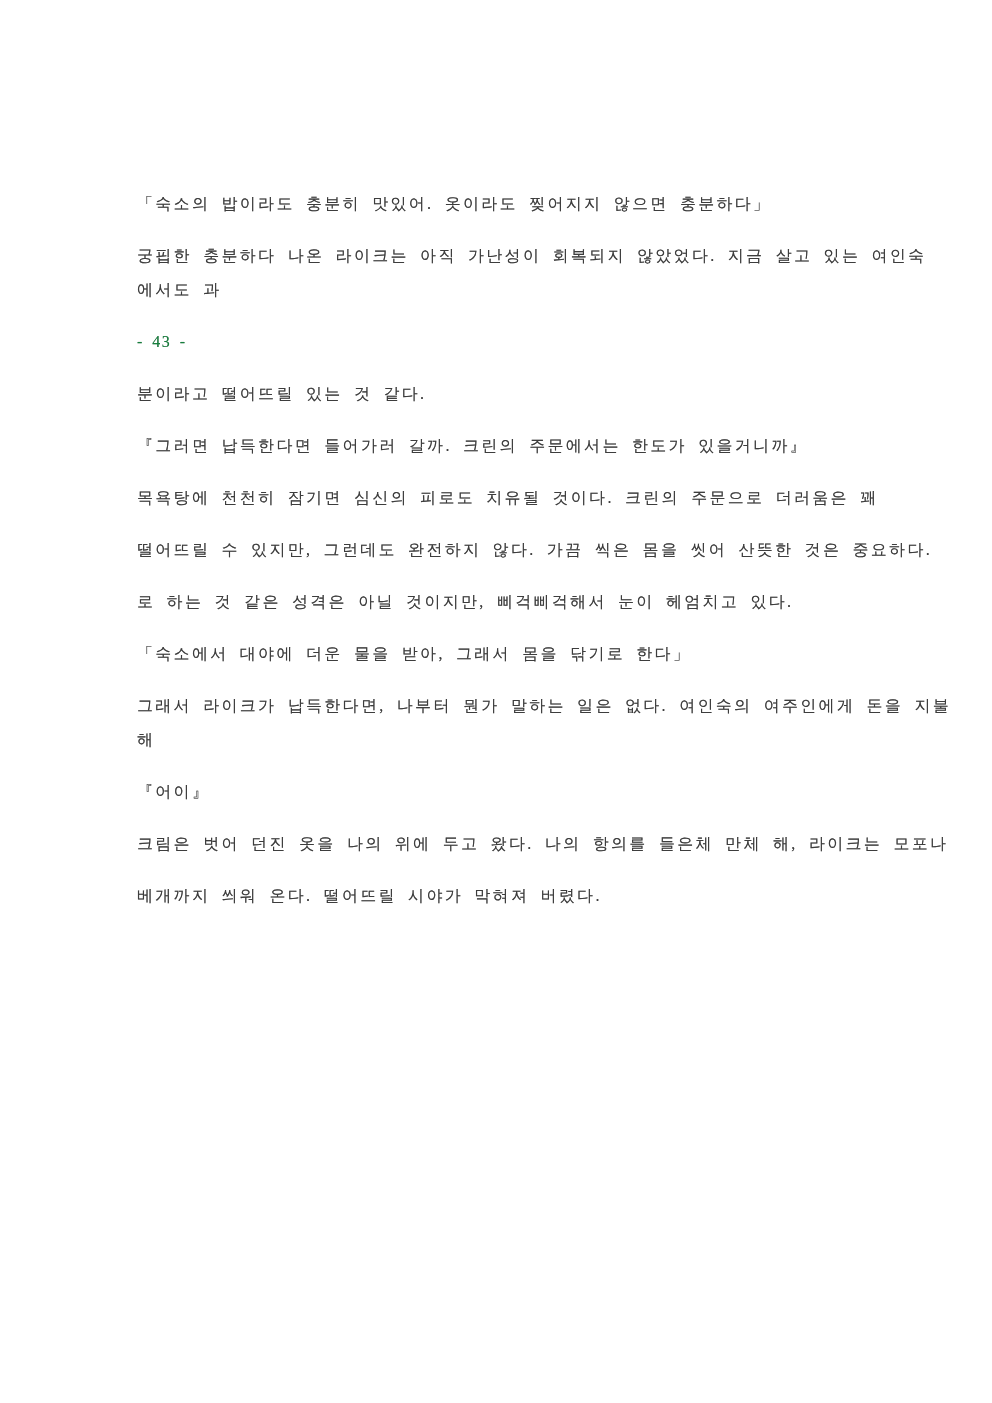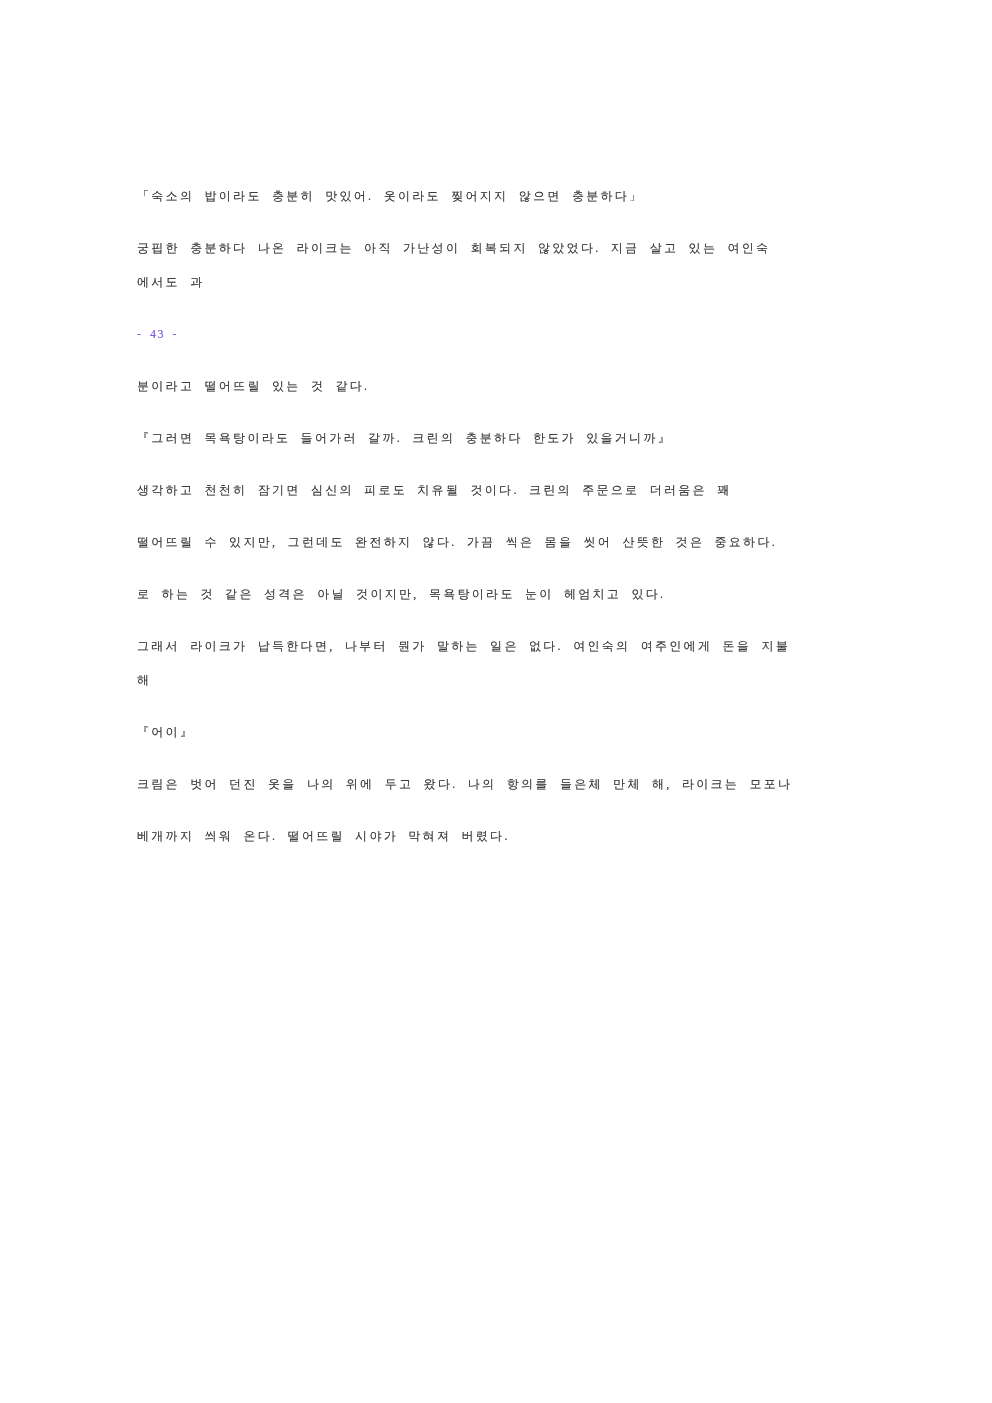--- a/index.html
+++ b/index.html
@@ -13,48 +13,49 @@
     height: 1403px;
     background: #ffffff;
     overflow: hidden;
     font-family: "Liberation Serif", "DejaVu Serif", serif;
   }
   .content {
     box-sizing: border-box;
     padding: 179px 40px 0 137px;
   }
   p.para {
-    margin: 0 0 18px 0;
-    font-size: 12px;
+    margin: 8px 0 18px 0;
+    font-size: 16px;
     line-height: 34px;
     color: #3d3d3d;
     letter-spacing: 2.3px;
     word-spacing: 5px;
     white-space: pre;            
     text-shadow: 0 0 0.5px rgba(70,70,70,0.55);  
   }
   p.page-num {
-    color: #8b5cf6;
+    color: #15803d;
     letter-spacing: 1.5px;
     word-spacing: 3px;
   }
 </style>
 </head>
 <body>
 
 <div class="page">
   <div class="content">
     <p class="para">「숙소의 밥이라도 충분히 맛있어. 옷이라도 찢어지지 않으면 충분하다」</p>
     <p class="para">궁핍한 충분하다 나온 라이크는 아직 가난성이 회복되지 않았었다. 지금 살고 있는 여인숙
 에서도 과</p>
     <p class="para page-num">- 43 -</p>
     <p class="para">분이라고 떨어뜨릴 있는 것 같다.</p>
-    <p class="para">『그러면 목욕탕이라도 들어가러 갈까. 크린의 충분하다 한도가 있을거니까』</p>
-    <p class="para">생각하고 천천히 잠기면 심신의 피로도 치유될 것이다. 크린의 주문으로 더러움은 꽤</p>
+    <p class="para">『그러면 납득한다면 들어가러 갈까. 크린의 주문에서는 한도가 있을거니까』</p>
+    <p class="para">목욕탕에 천천히 잠기면 심신의 피로도 치유될 것이다. 크린의 주문으로 더러움은 꽤</p>
     <p class="para">떨어뜨릴 수 있지만, 그런데도 완전하지 않다. 가끔 씩은 몸을 씻어 산뜻한 것은 중요하다.</p>
-    <p class="para">로 하는 것 같은 성격은 아닐 것이지만, 목욕탕이라도 눈이 헤엄치고 있다.</p>
+    <p class="para">로 하는 것 같은 성격은 아닐 것이지만, 삐걱삐걱해서 눈이 헤엄치고 있다.</p>
+    <p class="para">「숙소에서 대야에 더운 물을 받아, 그래서 몸을 닦기로 한다」</p>
     <p class="para">그래서 라이크가 납득한다면, 나부터 뭔가 말하는 일은 없다. 여인숙의 여주인에게 돈을 지불
 해</p>
     <p class="para">『어이』</p>
     <p class="para">크림은 벗어 던진 옷을 나의 위에 두고 왔다. 나의 항의를 들은체 만체 해, 라이크는 모포나</p>
     <p class="para">베개까지 씌워 온다. 떨어뜨릴 시야가 막혀져 버렸다.</p>
   </div>
 </div>
 
 </body></html>

